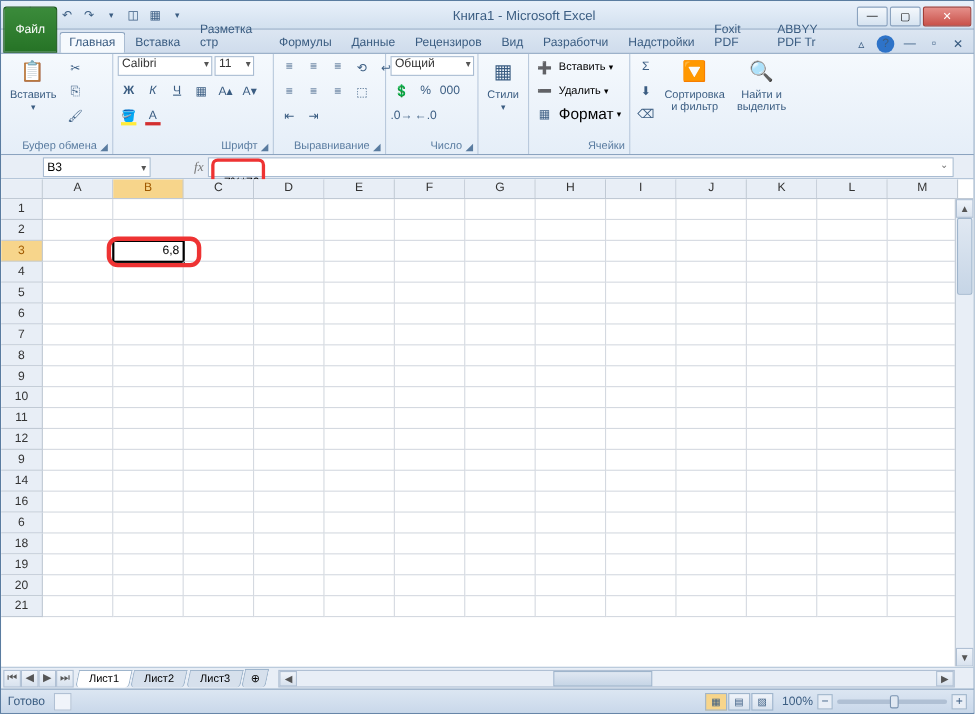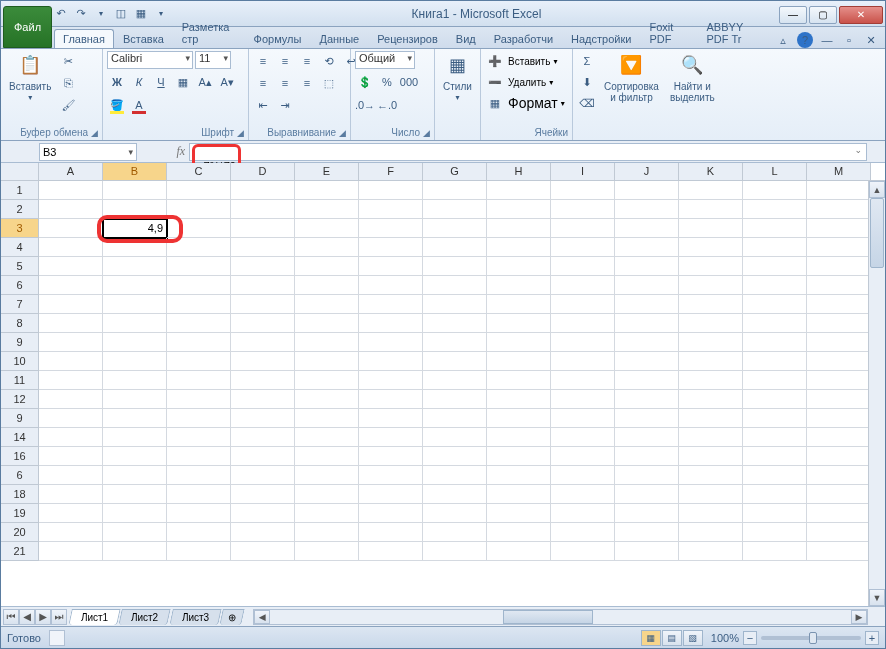--- a/index.html
+++ b/index.html
@@ -203,21 +203,21 @@
       </div>
     </div>
     <div class="rgroup-label">
           <span>Выравнивание</span>
           <span class="dlg-launch">◢</span>
         </div>
   </div>
 
   <div class="rgroup" style="width:84px;">
     <div class="rgroup-body" style="flex-direction:column;gap:3px;">
-      <div class="font-sel" style="width:60px;">Общий</div>
+      <div class="font-sel" style="width:76px;">Общий</div>
       <div class="row">
         <div class="smallbtn">💲</div>
         <div class="smallbtn">%</div>
         <div class="smallbtn">000</div>
       </div>
       <div class="row">
         <div class="smallbtn">.0→</div>
         <div class="smallbtn">←.0</div>
       </div>
     </div>
@@ -346,21 +346,21 @@
           <div class="cell"></div>
           <div class="cell"></div>
           <div class="cell"></div>
           <div class="cell"></div>
           <div class="cell"></div>
           <div class="cell"></div>
         </div>
         <div class="gridrow">
           <div class="rowh sel">3</div>
           <div class="cell"></div>
-          <div class="cell active">4,9</div>
+          <div class="cell active">6,8</div>
           <div class="cell"></div>
           <div class="cell"></div>
           <div class="cell"></div>
           <div class="cell"></div>
           <div class="cell"></div>
           <div class="cell"></div>
           <div class="cell"></div>
           <div class="cell"></div>
           <div class="cell"></div>
           <div class="cell"></div>

